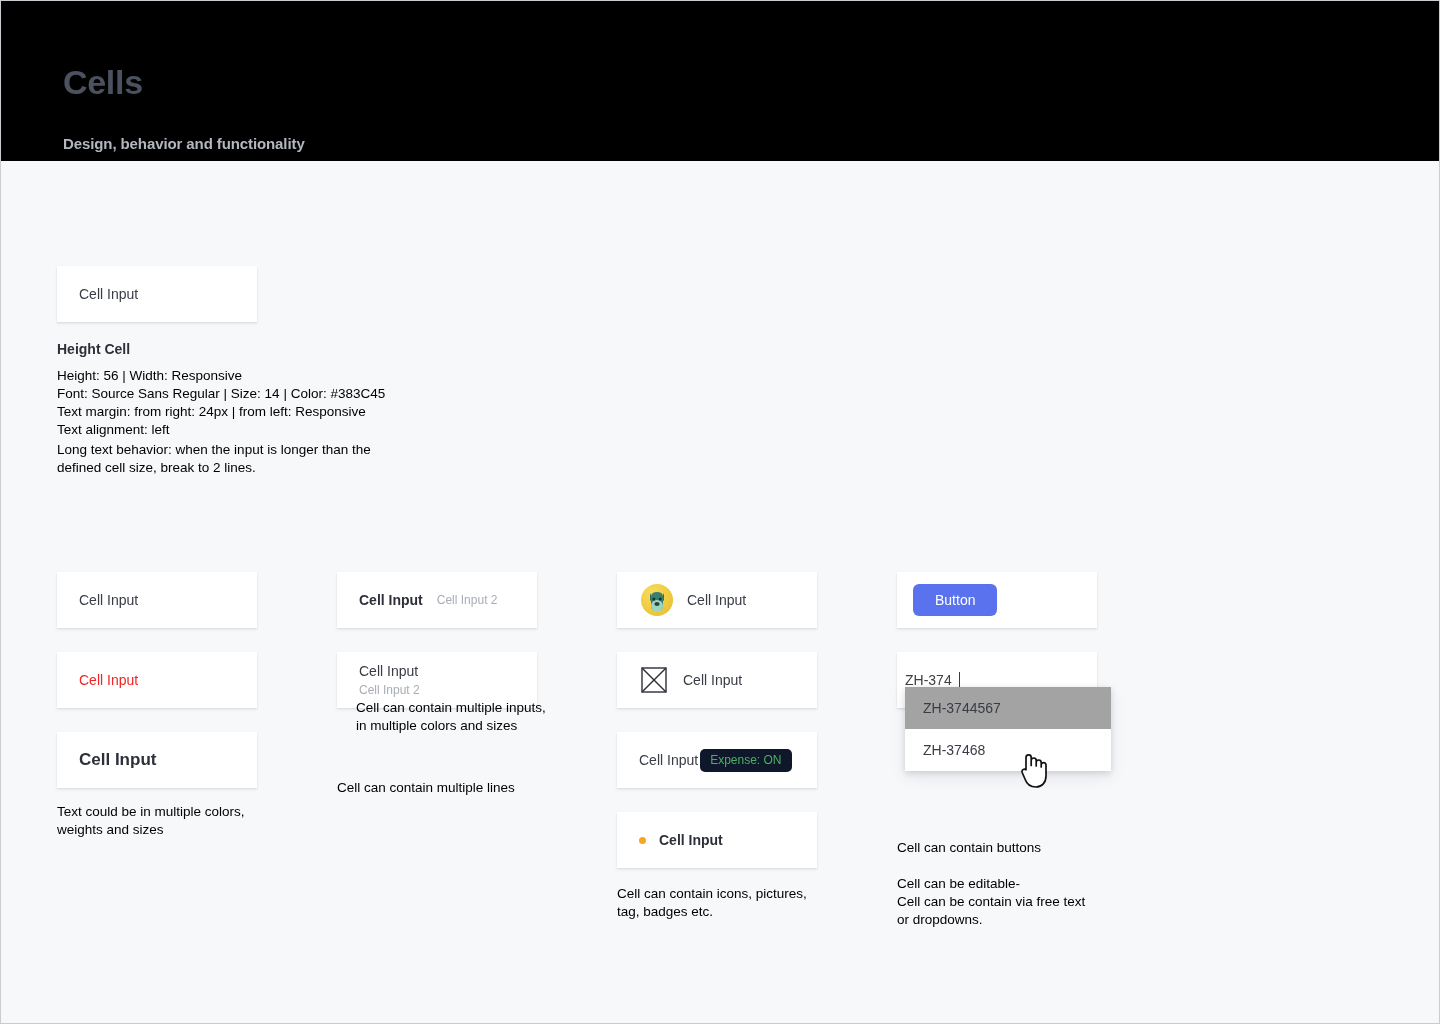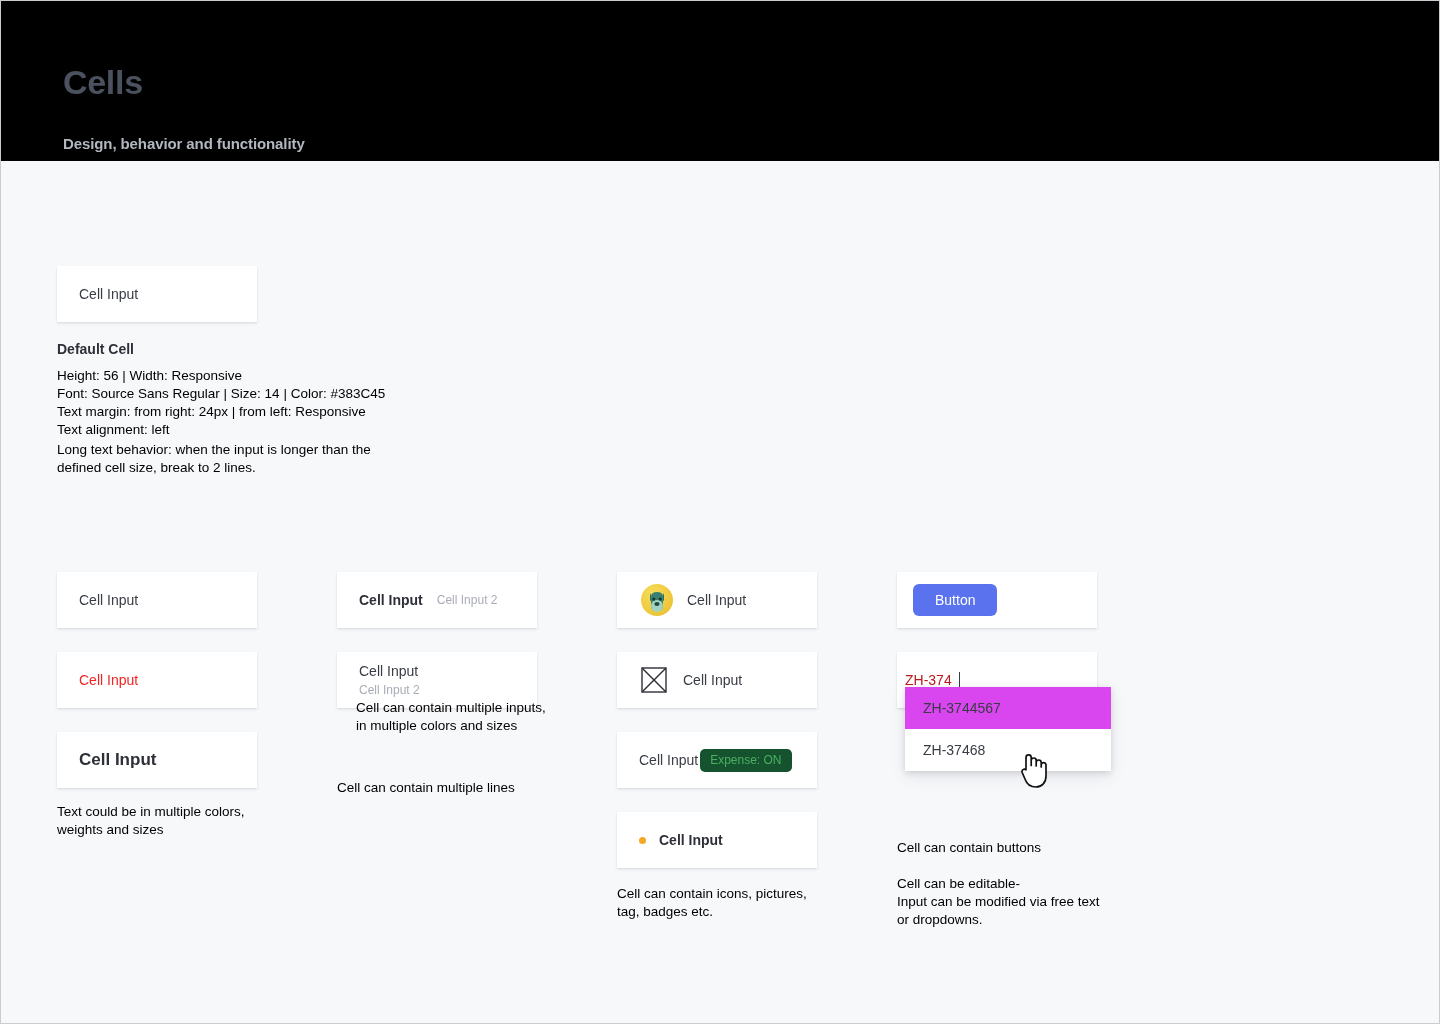--- a/index.html
+++ b/index.html
@@ -123,21 +123,21 @@
   .img-icon {
     width: 26px;
     height: 26px;
     flex: 0 0 auto;
     margin-right: 16px;
   }
 
   
   .badge {
     margin-left: 2px;
-    background: #14532d;
+    background: #0f172a;
     color: #4caf63;
     font-size: 12px;
     padding: 5px 10px 6px 10px;
     border-radius: 5px;
     line-height: 1;
     white-space: nowrap;
   }
 
   
   .dot {
@@ -159,21 +159,21 @@
     padding: 0 22px;
     height: 32px;
     line-height: 32px;
     cursor: pointer;
     font-family: "Liberation Sans", sans-serif;
   }
 
   
   .edit-value {
     font-size: 14px;
-    color: #b91c1c;
+    color: #404040;
     display: inline-block;
   }
   .caret {
     display: inline-block;
     width: 1px;
     height: 17px;
     background: #383c45;
     margin-left: 7px;
     vertical-align: -3px;
   }
@@ -188,21 +188,21 @@
   }
   .dropdown-item {
     height: 42px;
     display: flex;
     align-items: center;
     padding-left: 18px;
     font-size: 14px;
     color: #383c45;
     cursor: pointer;
   }
-  .dropdown-item.hover { background: #d946ef; }
+  .dropdown-item.hover { background: #a3a3a3; }
 
   
   .cursor {
     position: absolute;
     z-index: 50;
     pointer-events: none;
   }
 </style>
 </head>
 <body>
@@ -211,21 +211,21 @@
   <div class="header-title">Cells</div>
   <div class="header-subtitle">Design, behavior and functionality</div>
 </div>
 
 <div class="canvas">
 
   <div class="cell" style="left:56px; top:84px; width:200px;">
     <span class="cell-text">Cell Input</span>
   </div>
 
-  <div class="desc-title" style="left:56px; top:159px;">Default Cell</div>
+  <div class="desc-title" style="left:56px; top:159px;">Height Cell</div>
 
   <div class="desc" style="left:56px; top:185px; width:420px;">Height: 56 | Width: Responsive
 Font: Source Sans Regular | Size: 14 | Color: #383C45
 Text margin: from right: 24px | from left: Responsive
 Text alignment: left</div>
 
   <div class="desc" style="left:56px; top:259px; width:330px;">Long text behavior: when the input is longer than the
 defined cell size, break to 2 lines.</div>
 
   <div class="cell" style="left:56px; top:390px; width:200px;">
@@ -307,21 +307,21 @@
   </div>
 
   <div class="dropdown" style="left:904px; top:505px;">
     <div class="dropdown-item hover">ZH-3744567</div>
     <div class="dropdown-item">ZH-37468</div>
   </div>
 
   <div class="desc" style="left:896px; top:657px; width:230px;">Cell can contain buttons</div>
 
   <div class="desc" style="left:896px; top:693px; width:230px;">Cell can be editable-
-Input can be modified via free text
+Cell can be contain via free text
 or dropdowns.</div>
 
 </div>
 
 <div class="cursor" style="left:1016px; top:748px;">
   <svg width="34" height="42" viewBox="0 0 34 42" aria-hidden="true">
     <path d="M9 20 L9 8.5 A2.6 2.6 0 0 1 14.2 8.5 L14.2 16.5 L14.2 11.5
              A2.5 2.5 0 0 1 19.2 11.5 L19.2 17 L19.2 13.5
              A2.5 2.5 0 0 1 24.2 13.5 L24.2 18 L24.2 15.5
              A2.5 2.5 0 0 1 29 15.5 L29 27 C29 33.5 25 38 19 38

